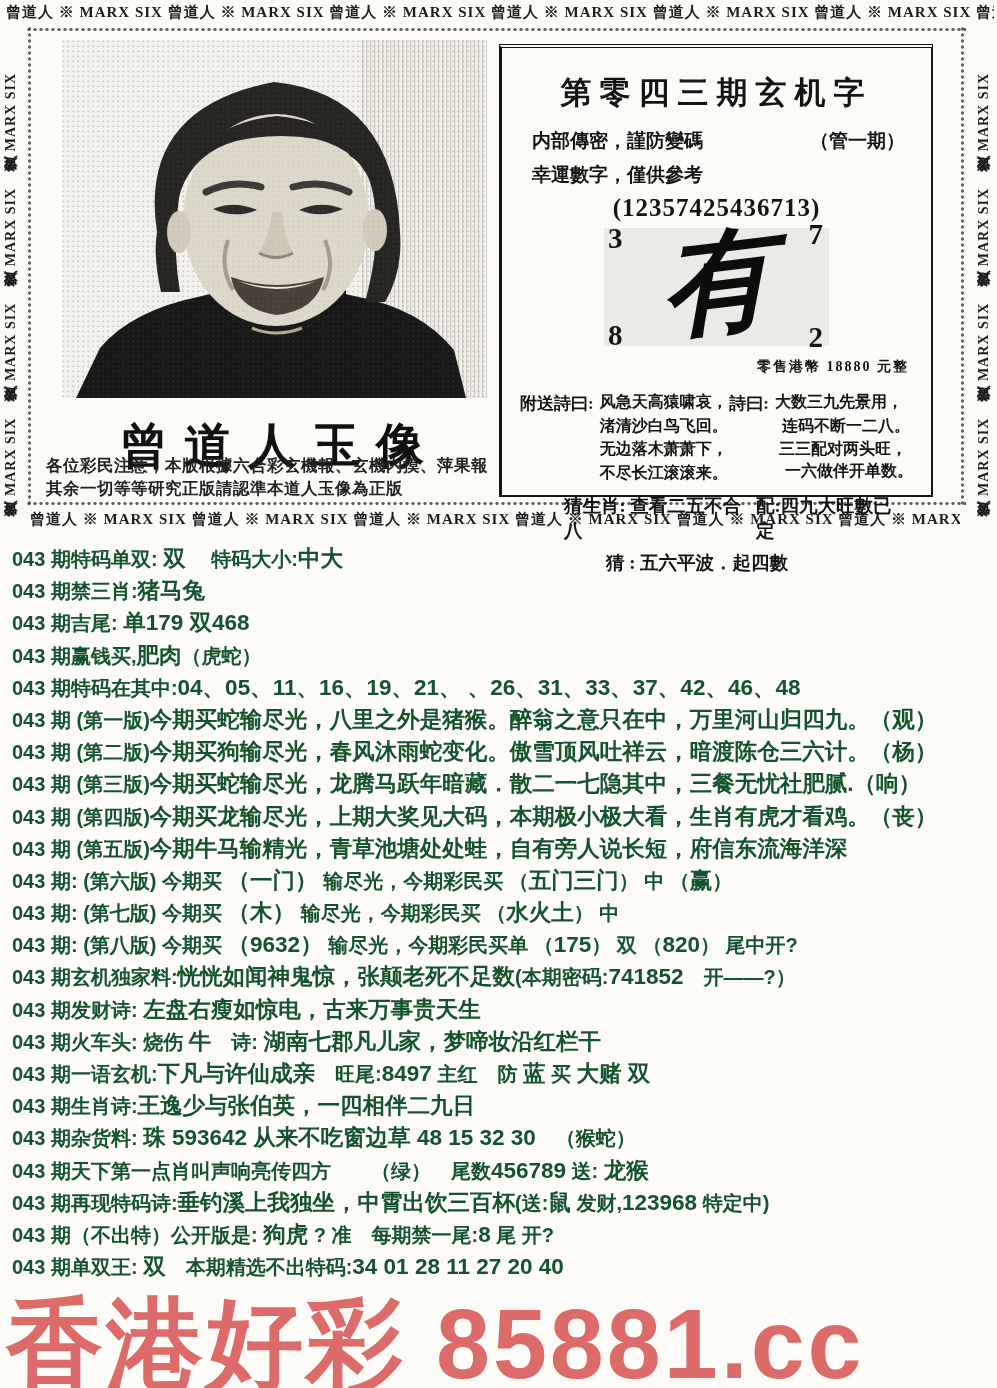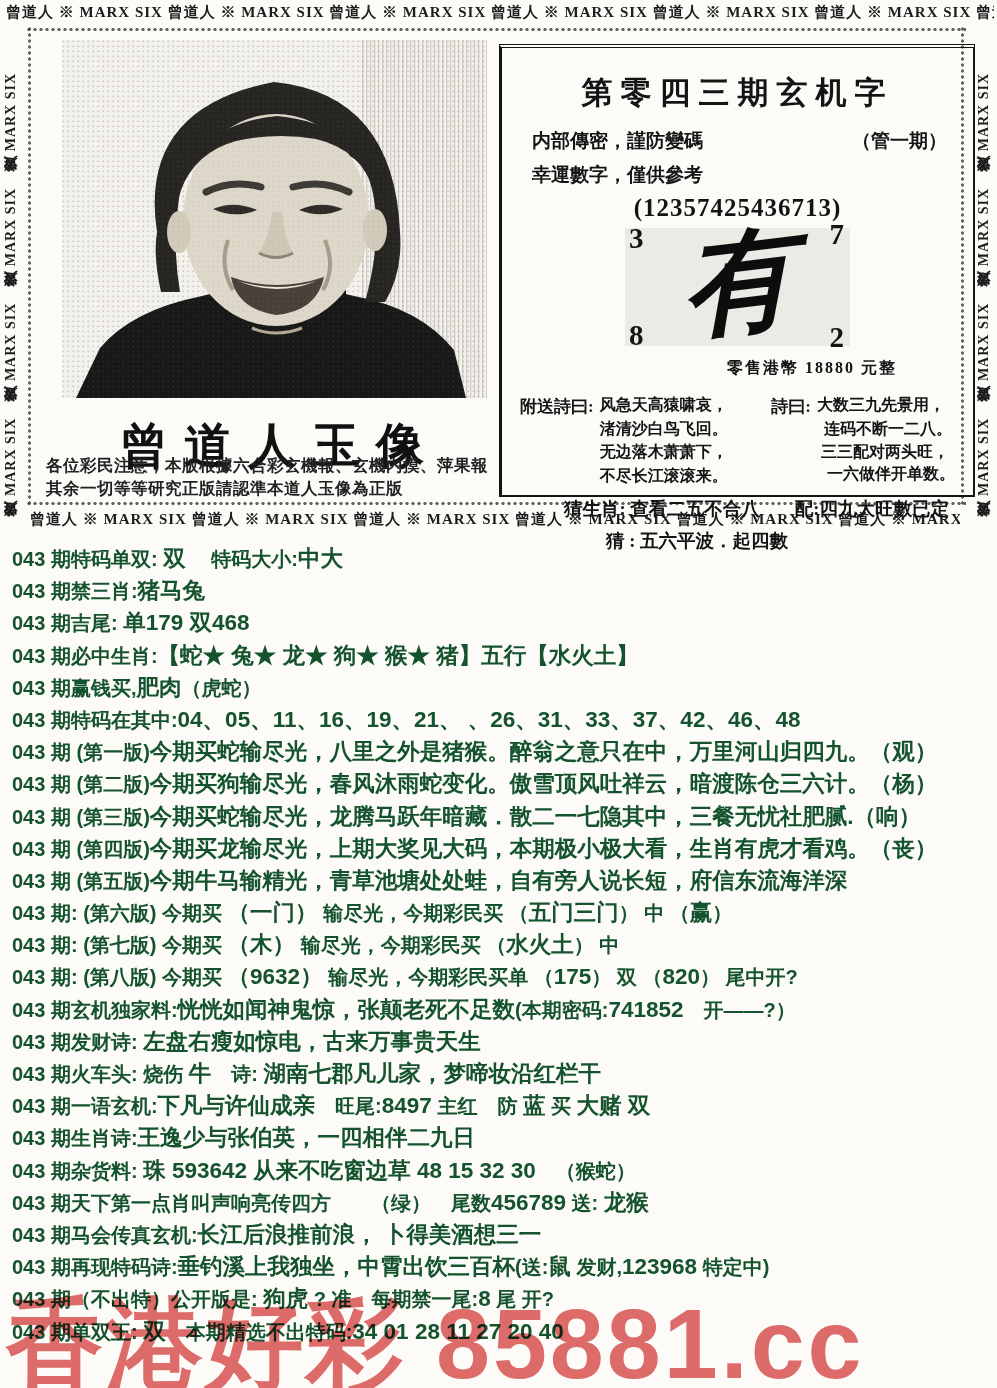--- a/index.html
+++ b/index.html
@@ -20,35 +20,35 @@
   .orn-h{height:7px;background-image:radial-gradient(circle at 3px 3.5px,#4a4a4a 1.4px,rgba(0,0,0,0) 1.9px);
          background-size:6px 7px;opacity:.85;}
   .orn-v{width:7px;background-image:radial-gradient(circle at 3.5px 3px,#4a4a4a 1.4px,rgba(0,0,0,0) 1.9px);
          background-size:7px 6px;opacity:.85;}
   
   .caption{font-family:"Liberation Serif",serif;font-weight:bold;font-size:48px;
            letter-spacing:16px;text-align:center;color:#111;}
   .notice{font-family:"Liberation Serif",serif;font-weight:bold;font-size:16.5px;
           line-height:23px;color:#222;letter-spacing:.5px;white-space:nowrap;}
   
-  .panel{left:499px;top:44px;width:476px;height:453px;border:2px solid #141414;
+  .panel{left:499px;top:44px;width:434px;height:453px;border:2px solid #141414;
          border-top:4px double #141414;border-left:3px solid #141414;box-sizing:border-box;
          font-family:"Liberation Serif",serif;color:#141414;}
   .panel-title{margin-top:24px;text-align:center;font-size:31px;font-weight:bold;letter-spacing:8px;}
   .p-row1{display:flex;justify-content:space-between;padding:0 26px 0 30px;margin-top:14px;
           font-size:19px;font-weight:bold;gap:20px;}
   .p-row2{padding-left:30px;margin-top:8px;font-size:19px;font-weight:bold;}
   .p-lucky{margin-top:6px;text-align:center;font-size:25px;font-weight:bold;letter-spacing:1px;}
   .charbox{position:relative;width:225px;height:118px;margin:6px auto 0;background:#eceae4;}
   .cnum{position:absolute;font-size:29px;font-weight:bold;}
   .cnum.tl{left:4px;top:-6px;} .cnum.tr{right:6px;top:-10px;}
   .cnum.bl{left:4px;bottom:-6px;} .cnum.br{right:6px;bottom:-8px;}
   .bigchar{position:absolute;left:50%;top:50%;transform:translate(-50%,-54%) rotate(-7deg) skewX(-4deg);
            font-size:112px;font-weight:bold;font-style:italic;line-height:1;color:#0d0d0d;}
-  .price{margin-top:12px;text-align:right;padding-right:76px;font-size:16px;font-weight:bold;letter-spacing:2px;}
+  .price{margin-top:12px;text-align:right;padding-right:22px;font-size:14px;font-weight:bold;letter-spacing:2px;}
   .poems{display:flex;margin-top:14px;padding:0 10px 0 18px;}
   .poem-label{font-size:17px;font-weight:bold;padding-top:2px;white-space:nowrap;}
   .poem-lines{margin-left:6px;}
   .poem-line{font-size:16px;font-weight:bold;line-height:23.5px;white-space:nowrap;}
   .poem-right{margin-left:auto;display:flex;padding-right:8px;}
   .poem-right .poem-line:nth-child(2){margin-left:7px;}
   .poem-right .poem-line:nth-child(3){margin-left:4px;}
   .poem-right .poem-line:nth-child(4){margin-left:10px;font-family:Liberation Mono, monospace;}
   .guess-row{display:flex;justify-content:space-between;margin-top:9px;padding:0 24px 0 62px;
              font-size:18.5px;font-weight:bold;}
@@ -156,37 +156,35 @@
     <span>猜生肖: 查看二五不合八</span>
     <span>配:四九大旺數已定</span>
   </div>
   <div class="guess2">猜 : 五六平波．起四數</div>
 </div>
 
 <div class="abs lines">
     <div class="line"><span class="seg-n">043 期特码单双: </span><span class="seg-b">双</span><span class="seg-n">　 特码大小:</span><span class="seg-b">中大</span></div>
     <div class="line"><span class="seg-n">043 期禁三肖:</span><span class="seg-b">猪马兔</span></div>
     <div class="line"><span class="seg-n">043 期吉尾: </span><span class="seg-b">单179  双468</span></div>
-    <div class="line"><span class="seg-n">043 期必中生肖:</span><span class="seg-b">【蛇★ 兔★ 龙★ 狗★ 猴★ 猪】五行【水火土】</span></div>
     <div class="line"><span class="seg-n">043 期赢钱买,</span><span class="seg-b">肥肉</span><span class="seg-n">（虎蛇）</span></div>
     <div class="line"><span class="seg-n">043 期特码在其中:</span><span class="seg-b">04、05、11、16、19、21、 、26、31、33、37、42、46、48</span></div>
     <div class="line"><span class="seg-n">043 期 (第一版)</span><span class="seg-b">今期买蛇输尽光，八里之外是猪猴。醉翁之意只在中，万里河山归四九。（观）</span></div>
     <div class="line"><span class="seg-n">043 期 (第二版)</span><span class="seg-b">今期买狗输尽光，春风沐雨蛇变化。傲雪顶风吐祥云，暗渡陈仓三六计。（杨）</span></div>
     <div class="line"><span class="seg-n">043 期 (第三版)</span><span class="seg-b">今期买蛇输尽光，龙腾马跃年暗藏．散二一七隐其中，三餐无忧社肥腻.（响）</span></div>
     <div class="line"><span class="seg-n">043 期 (第四版)</span><span class="seg-b">今期买龙输尽光，上期大奖见大码，本期极小极大看，生肖有虎才看鸡。（丧）</span></div>
     <div class="line"><span class="seg-n">043 期 (第五版)</span><span class="seg-b">今期牛马输精光，青草池塘处处蛙，自有旁人说长短，府信东流海洋深</span></div>
     <div class="line"><span class="seg-n">043 期: (第六版)  今期买 </span><span class="seg-b">（一门）</span><span class="seg-n"> 输尽光，今期彩民买 （</span><span class="seg-b">五门三门</span><span class="seg-n">） 中  （</span><span class="seg-b">赢</span><span class="seg-n">）</span></div>
     <div class="line"><span class="seg-n">043 期: (第七版)  今期买 </span><span class="seg-b">（木）</span><span class="seg-n"> 输尽光，今期彩民买 （</span><span class="seg-b">水火土</span><span class="seg-n">） 中</span></div>
     <div class="line"><span class="seg-n">043 期: (第八版)  今期买 </span><span class="seg-b">（9632）</span><span class="seg-n"> 输尽光，今期彩民买单 （</span><span class="seg-b">175</span><span class="seg-n">）  双 （</span><span class="seg-b">820</span><span class="seg-n">） 尾中开?</span></div>
     <div class="line"><span class="seg-n">043 期玄机独家料:</span><span class="seg-b">恍恍如闻神鬼惊，张颠老死不足数</span><span class="seg-n">(本期密码:</span><span class="seg-b">741852</span><span class="seg-n">　开——?）</span></div>
     <div class="line"><span class="seg-n">043 期发财诗: </span><span class="seg-b">左盘右瘦如惊电，古来万事贵天生</span></div>
     <div class="line"><span class="seg-n">043 期火车头: 烧伤 </span><span class="seg-b">牛</span><span class="seg-n">　诗: </span><span class="seg-b">湖南七郡凡儿家，梦啼妆沿红栏干</span></div>
     <div class="line"><span class="seg-n">043 期一语玄机:</span><span class="seg-b">下凡与许仙成亲</span><span class="seg-n">　旺尾:</span><span class="seg-b">8497</span><span class="seg-n">  主红　防 </span><span class="seg-b">蓝</span><span class="seg-n"> 买 </span><span class="seg-b">大赌 双</span></div>
     <div class="line"><span class="seg-n">043 期生肖诗:</span><span class="seg-b">王逸少与张伯英，一四相伴二九日</span></div>
     <div class="line"><span class="seg-n">043 期杂货料: </span><span class="seg-b">珠  593642  从来不吃窗边草 48 15 32 30</span><span class="seg-n">　（猴蛇）</span></div>
     <div class="line"><span class="seg-n">043 期天下第一点肖叫声响亮传四方</span><span class="seg-n">　　（绿）　尾数</span><span class="seg-b">456789</span><span class="seg-n"> 送: </span><span class="seg-b">龙猴</span></div>
-    <div class="line"><span class="seg-n">043 期马会传真玄机:</span><span class="seg-b">长江后浪推前浪， 卜得美酒想三一</span></div>
     <div class="line"><span class="seg-n">043 期再现特码诗:</span><span class="seg-b">垂钓溪上我独坐，中霄出饮三百杯</span><span class="seg-n">(送:</span><span class="seg-b">鼠</span><span class="seg-n"> 发财,</span><span class="seg-b">123968</span><span class="seg-n"> 特定中)</span></div>
     <div class="line"><span class="seg-n">043 期（不出特）公开版是: </span><span class="seg-b">狗虎</span><span class="seg-n"> ? 准　每期禁一尾:</span><span class="seg-b">8</span><span class="seg-n"> 尾 开?</span></div>
     <div class="line"><span class="seg-n">043 期单双王: </span><span class="seg-b">双</span><span class="seg-n">　本期精选不出特码:</span><span class="seg-b">34 01 28 11 27 20 40</span></div>
   </div>
 
 <div class="abs watermark" style="color: rgb(217, 76, 76);">香港好彩 85881.cc</div>
 
 </body></html>

